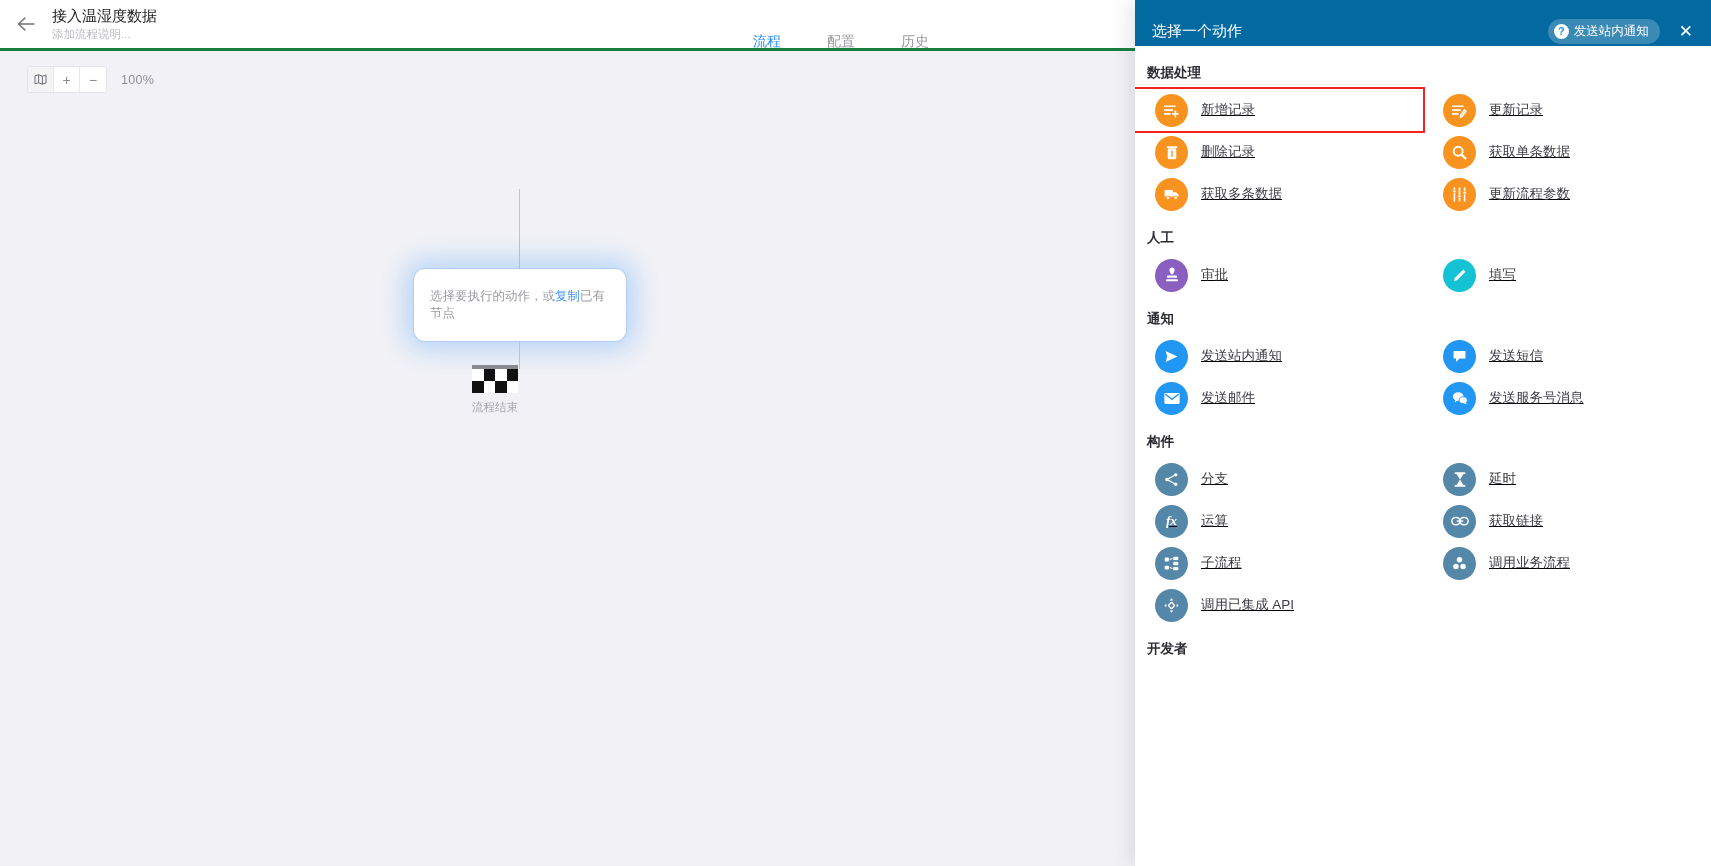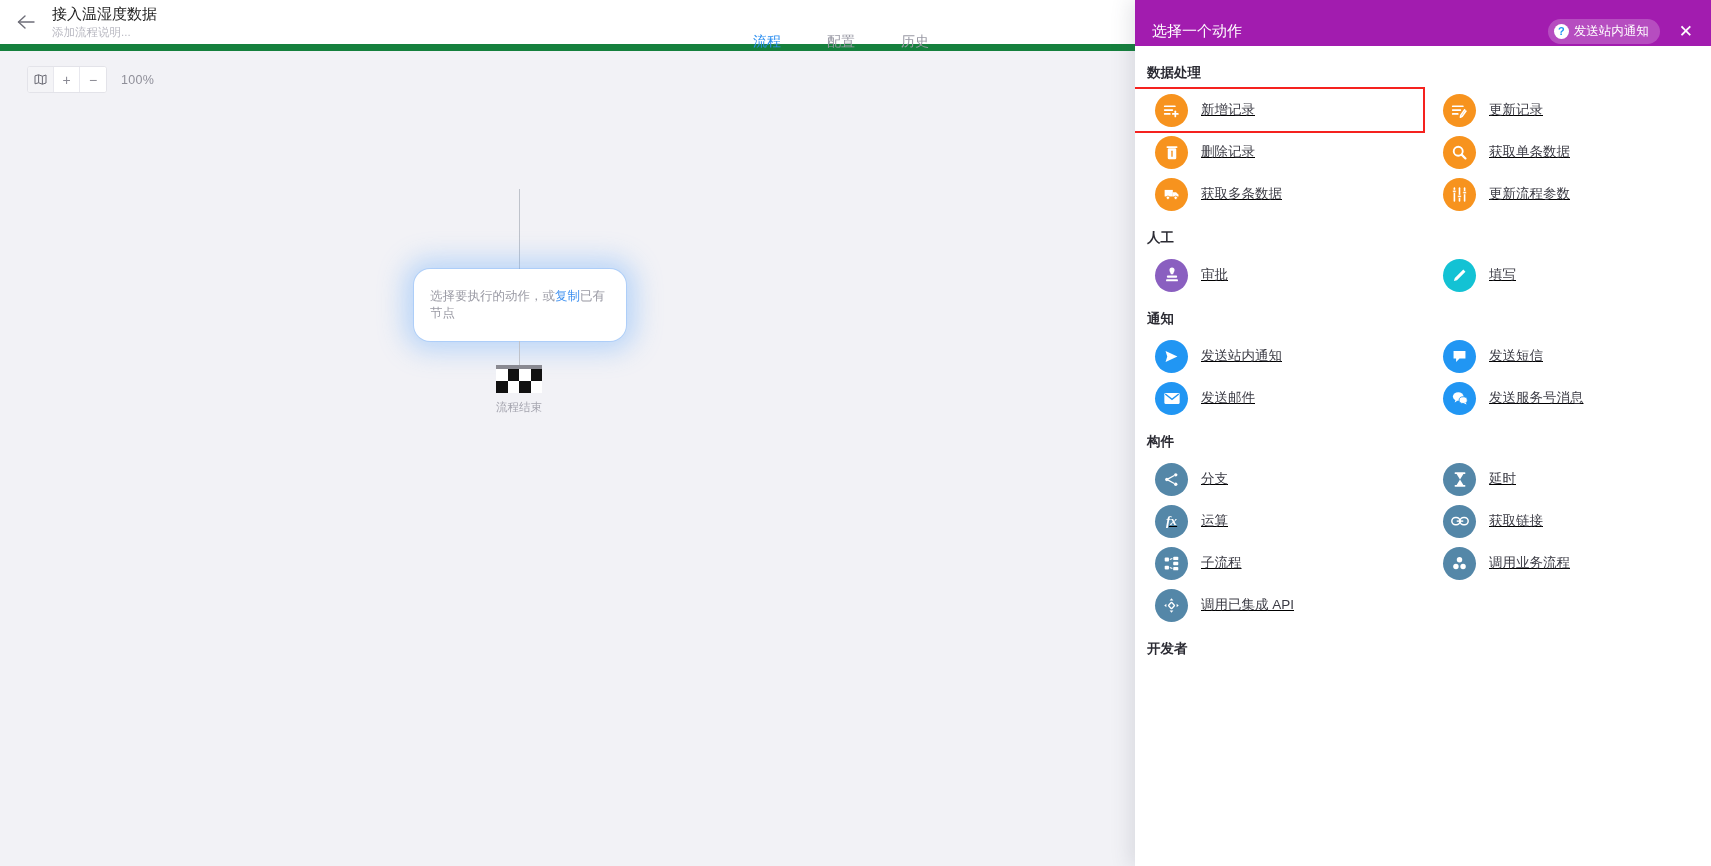--- a/index.html
+++ b/index.html
@@ -8,21 +8,21 @@
     font-family: "Liberation Sans", "DejaVu Sans", sans-serif;
     overflow: hidden;
     background: #f2f2f6;
   }
   #app { position: relative; width: 1711px; height: 866px; }
 
   
   .topbar {
     position: absolute; left: 0; top: 0; width: 1136px; height: 51px;
     background: #ffffff;
-    border-bottom: 7px solid #15803d;
+    border-bottom: 3px solid #15803d;
     display: flex; align-items: center;
   }
   .back-btn {
     width: 52px; height: 51px; display: flex; align-items: center; justify-content: center;
     cursor: pointer;
   }
   .back-btn svg { display:block; }
   .title-group { display: flex; flex-direction: column; justify-content: center; margin-left: 0px; }
   .flow-title { font-size: 15px; color: #222; line-height: 18px; font-weight: 400; }
   .flow-sub { font-size: 11.5px; color: #b9b9c2; line-height: 15px; margin-top: 2px; }
@@ -82,43 +82,43 @@
   }
 
   .connector {
     position: absolute; left: 519px; width: 1px; background: #bfc3cb;
   }
   .conn-1 { top: 138px; height: 80px; }
   .conn-2 { top: 290px; height: 28px; }
 
   .node-action {
     position: absolute; left: 414px; top: 218px; width: 212px; height: 72px;
-    background: #fff; border-radius: 16px;
+    background: #fff; border-radius: 11px;
     display: flex; align-items: center; padding: 0 16px;
     box-shadow: 0 0 0 1px rgba(96,165,250,0.25), 0 0 26px 10px rgba(120,180,250,0.45);
   }
   .node-action .txt { font-size: 12.5px; color: #9a9aa4; }
   .node-action .lnk { color: #3b8ff0; cursor: pointer; }
 
-  .node-end { position: absolute; left: 496px; top: 314px; text-align: center; font-family: Liberation Serif, serif; }
+  .node-end { position: absolute; left: 472px; top: 314px; text-align: center; font-family: Liberation Serif, serif; }
   .flag-pole { width: 46px; height: 4px; background: #8a8a92; }
   .flag-grid { width: 46px; height: 24px; display: grid; grid-template-columns: repeat(4, 1fr); grid-template-rows: repeat(2, 1fr); }
   .flag-grid div.b { background: #111; }
   .flag-grid div.w { background: #fff; }
   .end-label { font-size: 11.5px; color: #a6a6b0; margin-top: 7px; }
 
   
   .panel {
     position: absolute; right: 0; top: 0; width: 576px; height: 866px;
     background: #fff;
     box-shadow: -6px 0 18px rgba(60,70,90,0.13);
     display: flex; flex-direction: column;
   }
   .panel-header {
-    height: 46px; background: #a21caf; display: flex; align-items: center;
+    height: 46px; background: #0369a1; display: flex; align-items: center;
     padding: 16px 12px 0 17px; flex: 0 0 46px;
   }
   .panel-title { color: #fff; font-size: 15px; flex: 1; }
   .help-pill {
     background: rgba(255,255,255,0.22); border-radius: 13px; height: 25px;
     display: flex; align-items: center; padding: 0 11px 0 6px; gap: 5px;
     color: #fff; font-size: 12.5px; cursor: pointer; margin-right: 13px;
   }
   .help-q {
     width: 15px; height: 15px; border-radius: 50%; background: #fff; color: #2196f3;

